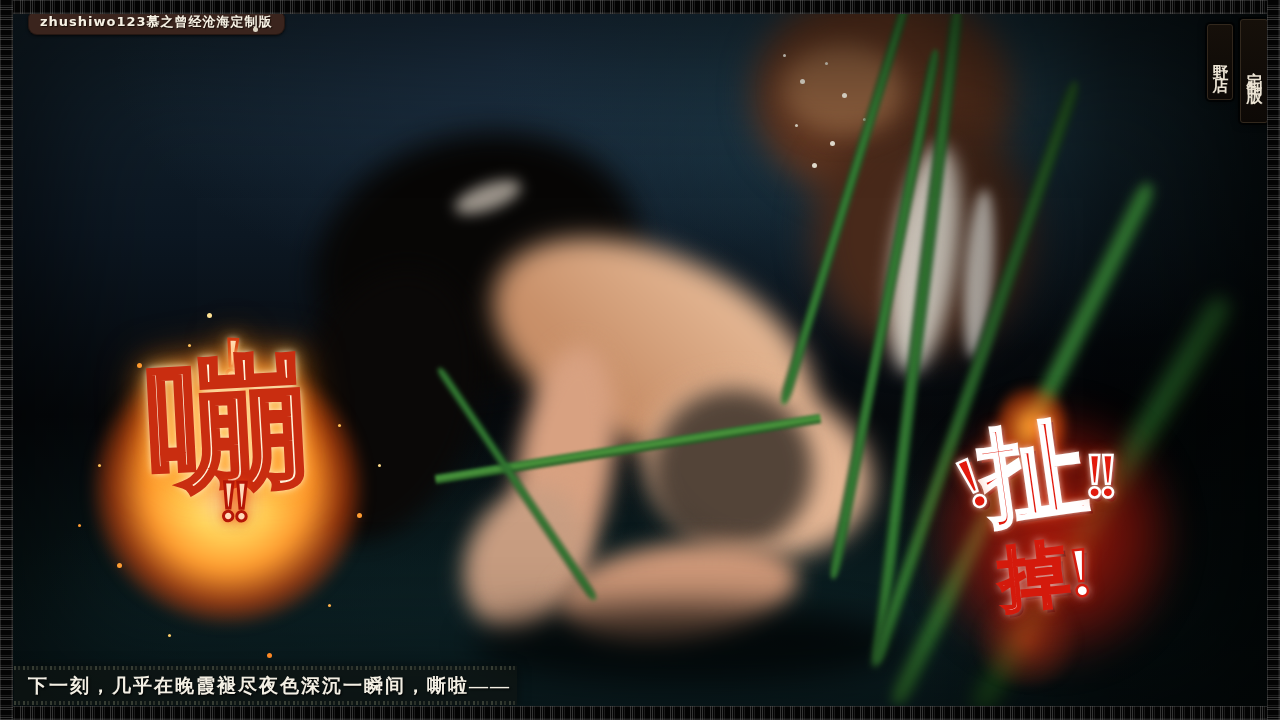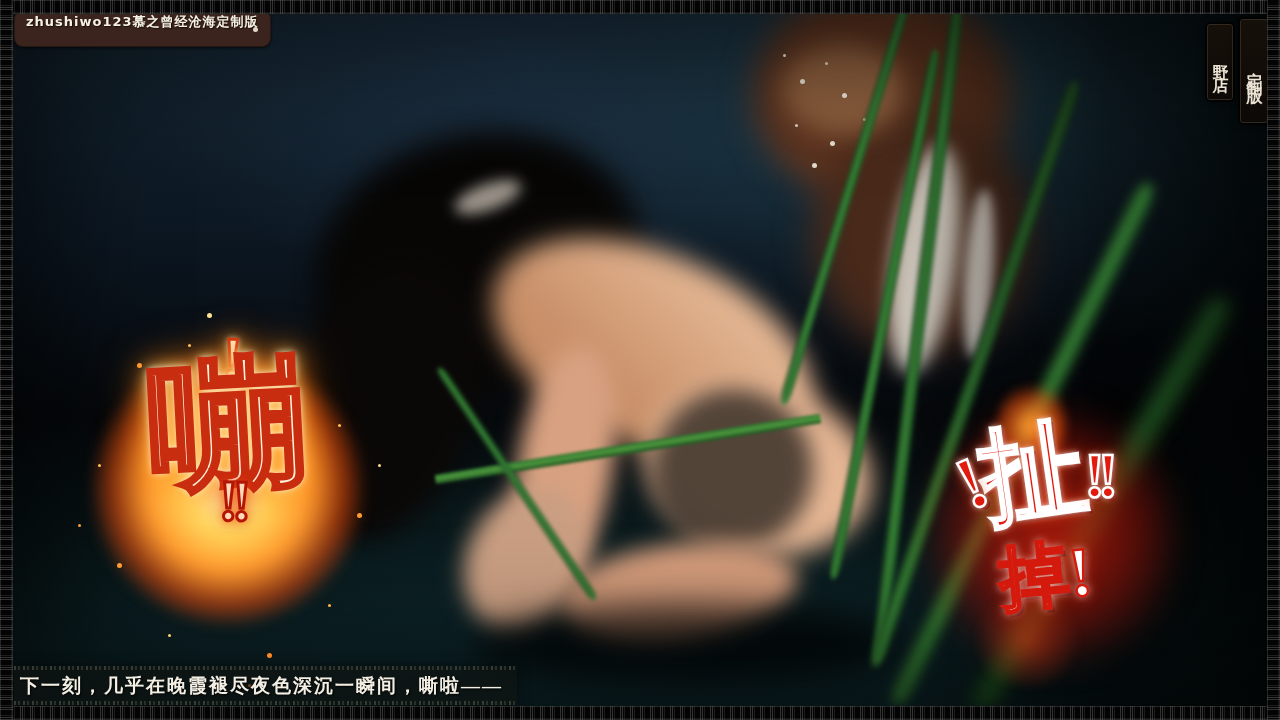--- a/index.html
+++ b/index.html
@@ -96,42 +96,42 @@
     text-shadow:0 0 6px #fff,0 0 14px rgba(255,80,30,.9),3px 4px 0 #6e0b04;}
   #sfx-right-excl-lead{font-size:74px;transform:rotate(-16deg) translateY(6px);}
   #sfx-right-char{font-size:104px;line-height:.9;}
   #sfx-right-excl-trail{font-size:64px;letter-spacing:-8px;transform:rotate(8deg) translateY(22px);}
   #sfx-right-sub{position:absolute;left:42px;top:118px;transform:rotate(-6deg);
     font-family:"Liberation Serif",serif;font-weight:bold;font-size:70px;line-height:.9;
     color:#ffffff;-webkit-text-stroke:2.5px #d41a0c;
     text-shadow:0 0 8px rgba(255,255,255,.8),0 0 16px rgba(230,40,15,.9),3px 4px 0 #5e0a03;}
 
   
-  #watermark{position:absolute;left:14px;top:10px;z-index:30;background:#3a241d;border-radius:9px;
-    padding:3px 12px 16px 12px;box-shadow:0 1px 3px rgba(0,0,0,.7), inset 0 0 0 1px rgba(0,0,0,.35);
+  #watermark{position:absolute;left:28px;top:10px;z-index:30;background:#3a241d;border-radius:9px;
+    padding:3px 12px 4px 12px;box-shadow:0 1px 3px rgba(0,0,0,.7), inset 0 0 0 1px rgba(0,0,0,.35);
     color:#f6f1e4;font-weight:bold;text-align:center;text-shadow:1px 1px 1px #1a0e09;}
   #watermark .l1{font-size:13px;letter-spacing:1px;font-family:"DejaVu Sans",sans-serif;}
   #watermark .l2{font-size:15px;letter-spacing:.5px;font-family:"DejaVu Sans",sans-serif;}
   #watermark-dot{position:absolute;left:253px;top:27px;width:5px;height:5px;border-radius:50%;background:#ded7c6;z-index:30;}
 
   
   .tab{position:absolute;z-index:30;background:linear-gradient(180deg,#16100a,#0d0906);
     border:1px solid #32281d;border-radius:3px;box-shadow:0 0 0 2px rgba(0,0,0,.6),0 0 8px rgba(0,0,0,.8);
     color:#ece4d4;font-family:"Liberation Serif",serif;font-weight:bold;
     writing-mode:vertical-rl;text-orientation:upright;display:flex;align-items:center;justify-content:center;}
   #tab-yedian{right:47px;top:24px;width:24px;height:74px;font-size:16px;letter-spacing:10px;}
   #tab-dingzhiban{right:12px;top:19px;width:26px;height:102px;font-size:16px;letter-spacing:8px;}
 
   
   #caption-bar{position:absolute;left:14px;bottom:15px;width:503px;height:39px;z-index:30;
     background:rgba(16,20,16,.55);display:flex;align-items:center;box-shadow:0 0 10px rgba(0,0,0,.5);}
   #caption-bar:before,#caption-bar:after{content:"";position:absolute;left:0;right:0;height:4px;opacity:.65;
     background:repeating-linear-gradient(90deg,#4c5244 0 2px,rgba(0,0,0,0) 2px 4px,#3a3f35 4px 6px,rgba(0,0,0,0) 6px 9px);}
   #caption-bar:before{top:0;} #caption-bar:after{bottom:0;}
-  #caption-text{padding:0 10px 0 6px;color:#f3efe4;font-family:"Liberation Serif",serif;font-weight:bold;
+  #caption-text{padding:0 10px 0 14px;color:#f3efe4;font-family:"Liberation Serif",serif;font-weight:bold;
     font-size:19px;letter-spacing:2px;white-space:nowrap;text-shadow:1px 1px 2px #000;}
 </style>
 </head>
 <body>
 
 <div id="stage">
 
   <div id="scene">
 
     <div class="blob" id="figure-brown-1"></div>

